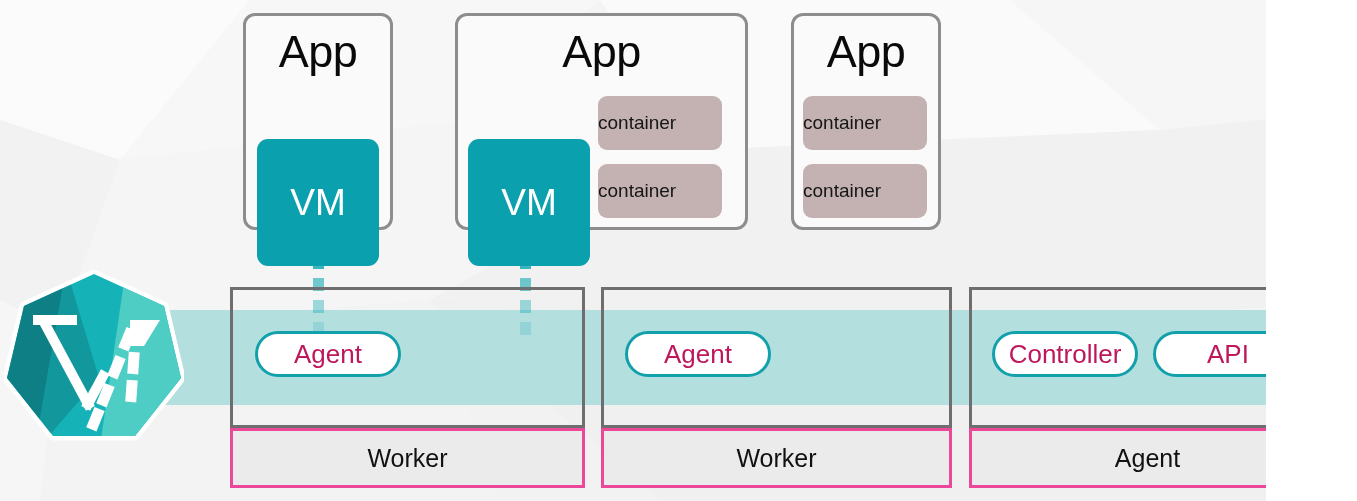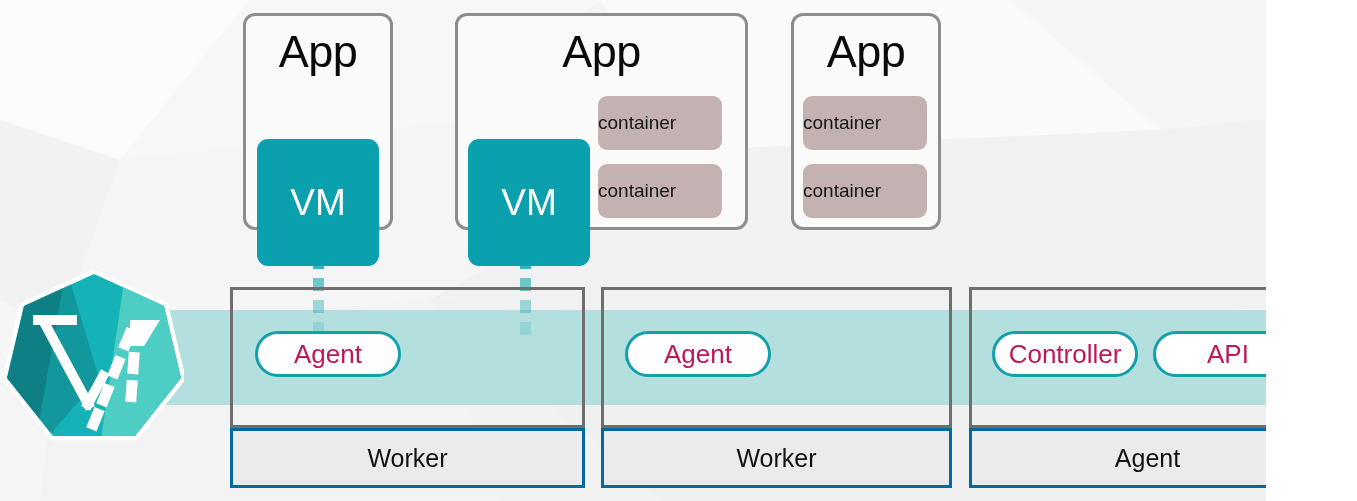--- a/index.html
+++ b/index.html
@@ -101,21 +101,21 @@
     position: absolute;
     box-sizing: border-box;
     background: #f4f4f4;
     border: 3px solid #6e6e6e;
     z-index: 2;
   }
   .node-footer {
     position: absolute;
     box-sizing: border-box;
     background: #ebebeb;
-    border: 3px solid #0369a1;
+    border: 3px solid #ec4899;
     display: flex;
     align-items: center;
     justify-content: center;
     color: #111111;
     font-size: 25px;
     z-index: 3;
   }
 
   
   .pill {

